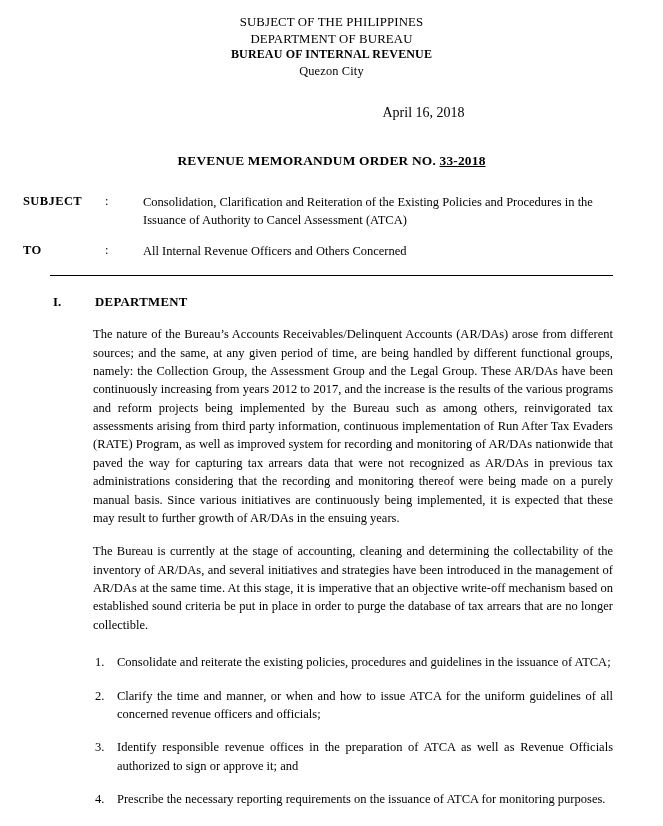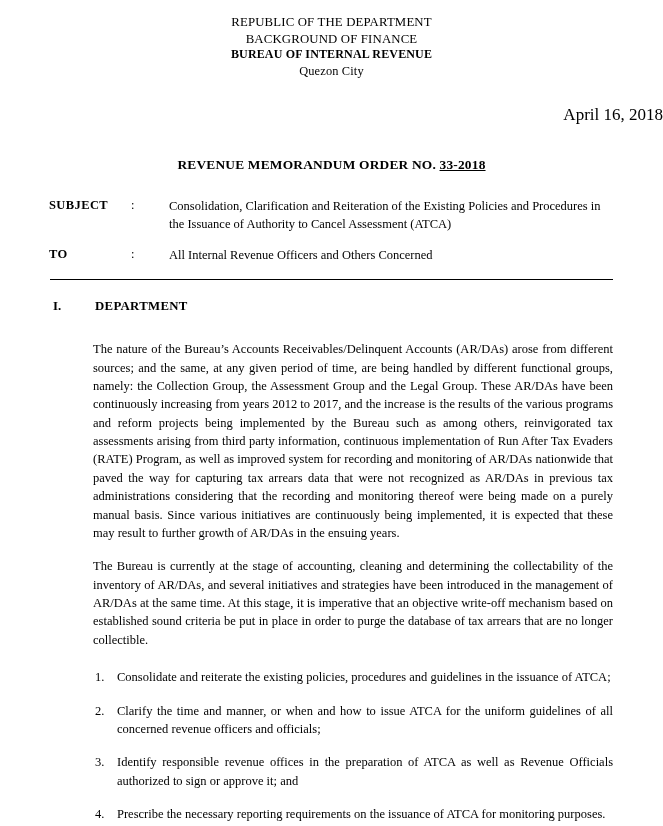--- a/index.html
+++ b/index.html
@@ -35,37 +35,37 @@
   }
   .lh-line.bold {
     font-weight: bold;
     font-size: 12px;
   }
   .lh-line.city {
     font-size: 12.4px;
   }
   .date-row {
     margin-top: 26px;
-    text-align: right;
+    text-align: center;
     padding-left: 184px;
-    font-size: 17px;
+    font-size: 14px;
   }
   .memo-title {
     margin-top: 32px;
     text-align: center;
     font-weight: bold;
     font-size: 13.4px;
     letter-spacing: 0.2px;
   }
   .memo-title .num {
     text-decoration: underline;
   }
   .field-block {
     margin-top: 25px;
-    padding-left: 49px;
+    padding-left: 23px;
     padding-right: 50px;
   }
   .field-row {
     display: flex;
     align-items: flex-start;
     font-size: 12.5px;
     margin-bottom: 14px;
   }
   .field-label {
     width: 82px;
@@ -103,21 +103,21 @@
     font-weight: bold;
   }
   .section-title {
     font-weight: bold;
     letter-spacing: 0.3px;
   }
   .section-title-suffix {
     font-weight: normal;
   }
   .body-para {
-    margin-top: 26px;
+    margin-top: 15px;
     margin-left: 40px;
     font-size: 12.5px;
     line-height: 1.47;
     text-align: justify;
   }
   .body-para + .body-para {
     margin-top: 15px;
   }
   .num-list {
     margin-top: 15px;
@@ -138,22 +138,22 @@
     flex: 1 1 auto;
     text-align: justify;
   }
 </style>
 </head>
 <body>
 
 <div class="page">
 
   <div class="letterhead">
-    <div class="lh-line">REPUBLIC OF THE DEPARTMENT</div>
-    <div class="lh-line">BACKGROUND OF FINANCE</div>
+    <div class="lh-line">SUBJECT OF THE PHILIPPINES</div>
+    <div class="lh-line">DEPARTMENT OF BUREAU</div>
     <div class="lh-line bold">BUREAU OF INTERNAL REVENUE</div>
     <div class="lh-line city">Quezon City</div>
   </div>
 
   <div class="date-row">April 16, 2018</div>
 
   <div class="memo-title">
     <span>REVENUE MEMORANDUM ORDER NO. </span><span class="num">33-2018</span>
   </div>
 

